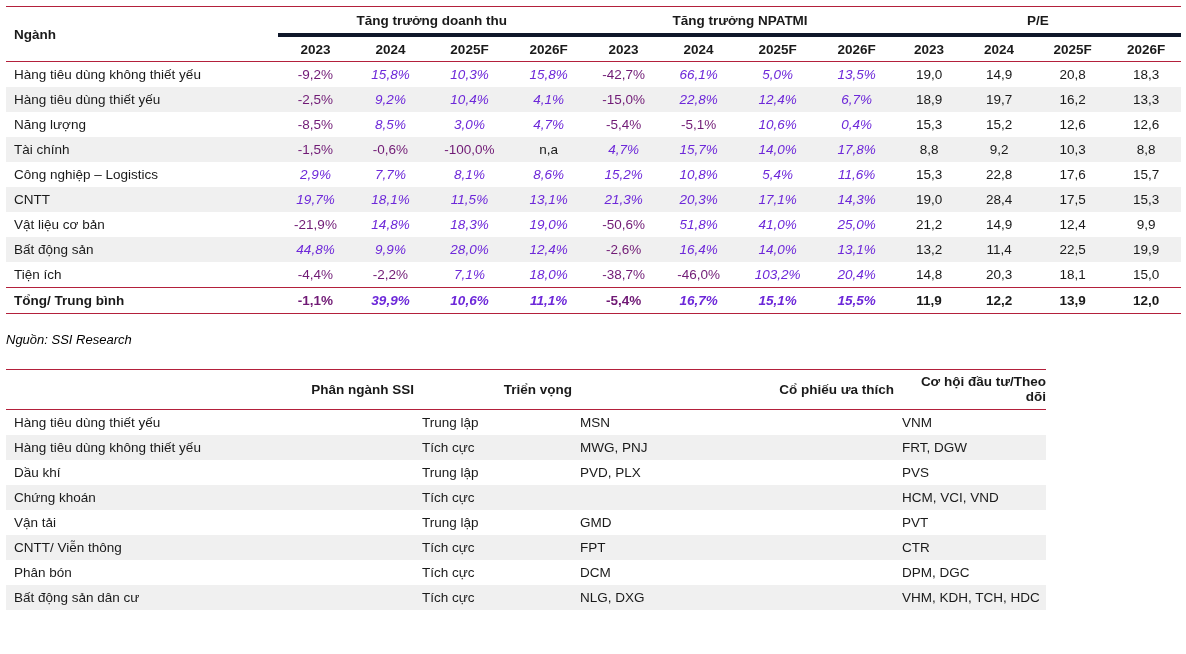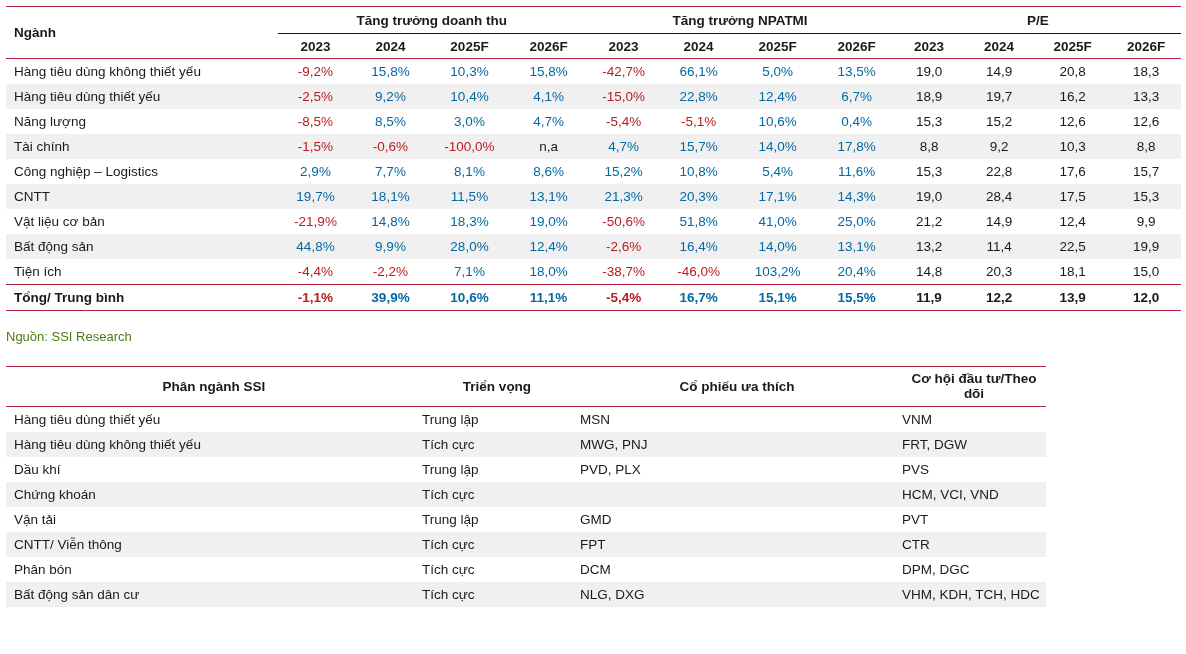--- a/index.html
+++ b/index.html
@@ -29,21 +29,21 @@
   }
   table.t1 th, table.t1 td {
     padding: 0;
     font-size: 13.5px;
   }
   .t1 .hdr-top th {
     font-weight: bold;
     text-align: center;
     height: 26px;
     vertical-align: middle;
-    border-bottom: 1px solid #0f172a;
+    border-bottom: 4px solid #0f172a;
   }
   .t1 .hdr-sub th {
     font-weight: bold;
     text-align: center;
     height: 24px;
     vertical-align: middle;
     border-bottom: 1.5px solid #b3203b;
   }
   .t1 .topline {
     border-top: 1.5px solid #b3203b;
@@ -63,46 +63,47 @@
   }
   .t1 tr.alt td {
     background: #f0f0f0;
   }
   .t1 tr.total td {
     font-weight: bold;
     border-top: 1px solid #b3203b;
     border-bottom: 1.5px solid #b3203b;
     background: #ffffff;
   }
-  .pos { color: #0369a1; }
-  .neg { color: #b91c1c; }
+  .pos { color: #6d28d9; font-style: italic; }
+  .neg { color: #701a75; }
   .neu { color: #1a1a1a; }
 
   .hdr-label-cell {
     text-align: left !important;
     padding-left: 8px !important;
     vertical-align: middle;
   }
 
   .source {
+    font-style: italic;
     font-size: 13px;
     margin: 18px 0 0 6px;
-    color: #4d7c0f;
+    color: #000000;
   }
 
   
   table.t2 {
     border-collapse: collapse;
     width: 1040px;
     margin: 22px 0 0 6px;
     table-layout: fixed;
   }
   table.t2 th {
     font-weight: bold;
-    text-align: center;
+    text-align: right;
     font-size: 13.5px;
     padding: 4px 0 5px 8px;
     border-top: 1.5px solid #b3203b;
     border-bottom: 1.5px solid #b3203b;
     height: 22px;
   }
   table.t2 td {
     text-align: left;
     font-size: 13.5px;
     padding: 0 0 0 8px;

